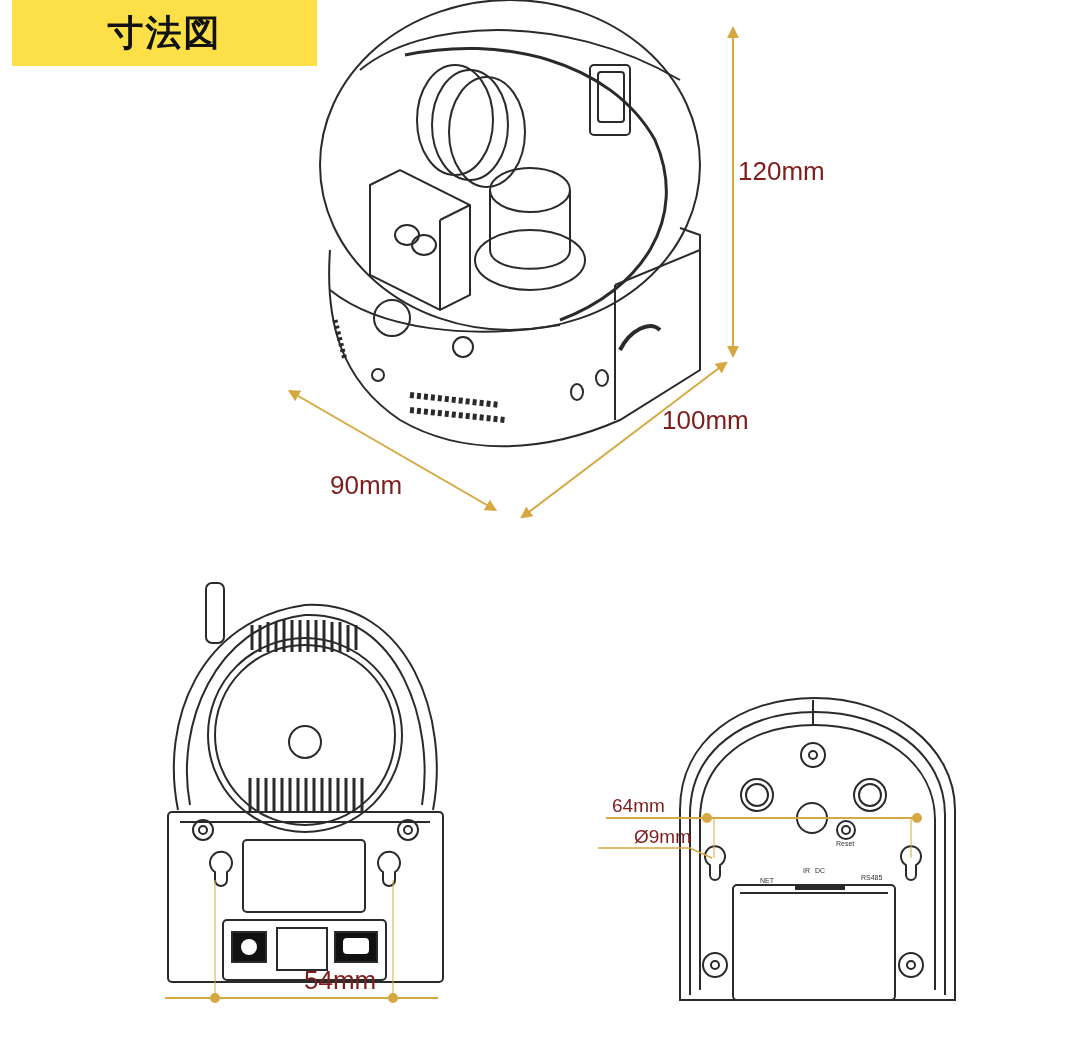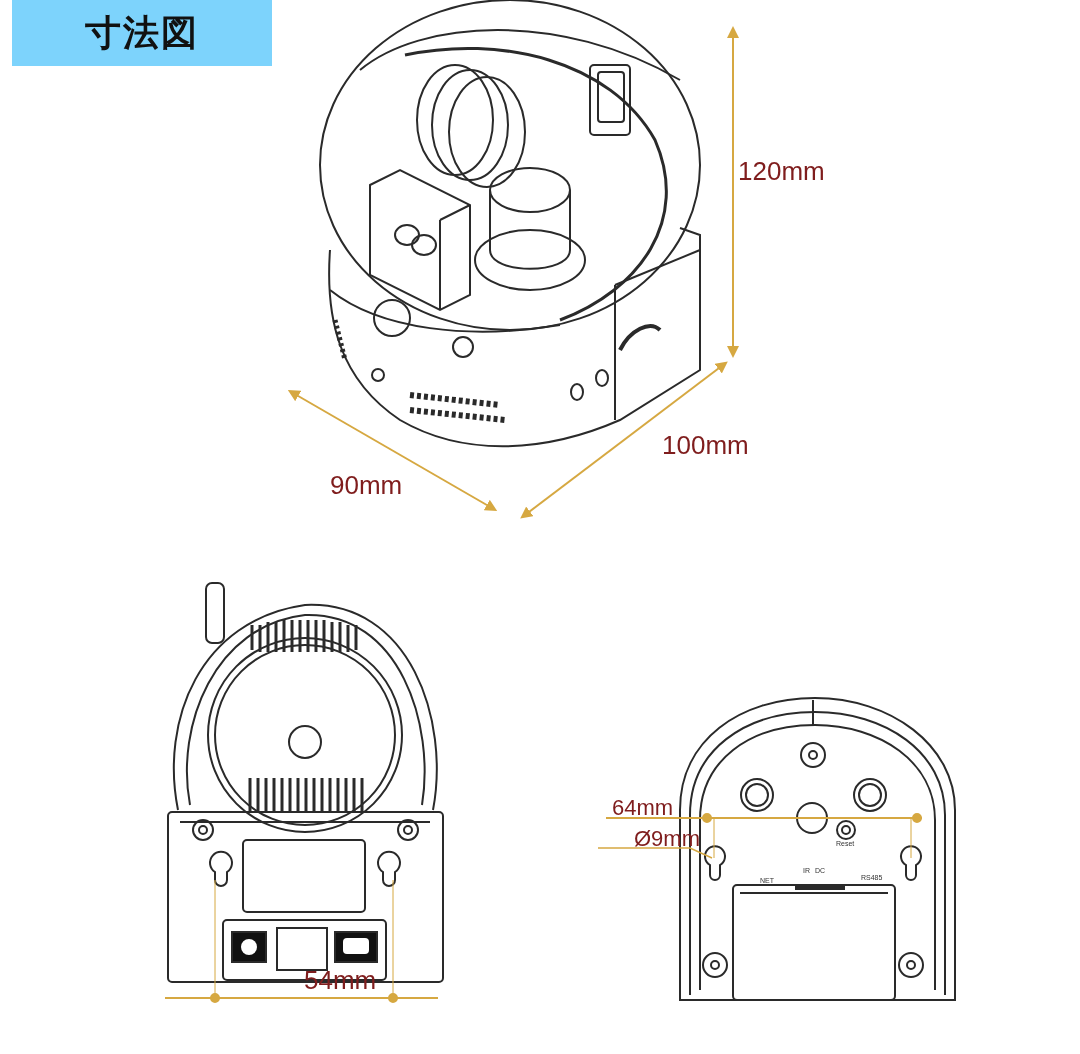--- a/index.html
+++ b/index.html
@@ -1,25 +1,25 @@
 <!DOCTYPE html>
 <html><head>
   <meta charset="utf-8">
   <style>
     html, body { margin: 0; padding: 0; background: #ffffff; }
     body { width: 1080px; height: 1054px; position: relative; overflow: hidden;
            font-family: "Liberation Sans", "DejaVu Sans", sans-serif; }
-    .title-box { position: absolute; left: 12px; top: 0; width: 260px; height: 66px;
-                 background: #7dd3fc; display: flex; align-items: center; justify-content: center; }
+    .title-box { position: absolute; left: 12px; top: 0; width: 305px; height: 66px;
+                 background: #fde047; display: flex; align-items: center; justify-content: center; }
     .title-text { font-family: "DejaVu Sans", sans-serif; font-weight: bold; font-size: 36px;
                   color: #111; letter-spacing: 2px; }
     svg.drawing { position: absolute; left: 0; top: 0; }
     .dim-label { position: absolute; font-family: "Liberation Sans", sans-serif; color: #7f1d1d;
                  font-size: 26px; white-space: nowrap; }
-    .dim-label.small { font-size: 22px; }
+    .dim-label.small { font-size: 19px; }
   </style>
 </head>
 <body>
 
 <div class="title-box">
   <span class="title-text">寸法図</span>
 </div>
 
 <svg class="drawing" width="1080" height="1054" viewBox="0 0 1080 1054">
   <defs>
@@ -193,16 +193,16 @@
     <text x="760" y="883">NET</text>
     <text x="803" y="873">IR</text>
     <text x="815" y="873">DC</text>
     <text x="861" y="880">RS485</text>
     <text x="836" y="846">Reset</text>
   </g>
 </svg>
 
 <span class="dim-label" style="left:738px; top:156px;">120mm</span>
 <span class="dim-label" style="left:330px; top:470px;">90mm</span>
-<span class="dim-label" style="left:662px; top:430px;">100mm</span>
+<span class="dim-label" style="left:662px; top:405px;">100mm</span>
 <span class="dim-label" style="left:276px; top:965px;margin-left:28px;">54mm</span>
 <span class="dim-label small" style="left:612px; top:795px;">64mm</span>
 <span class="dim-label small" style="left:598px; top:826px;margin-left:36px;">Ø9mm</span>
 
 </body></html>

